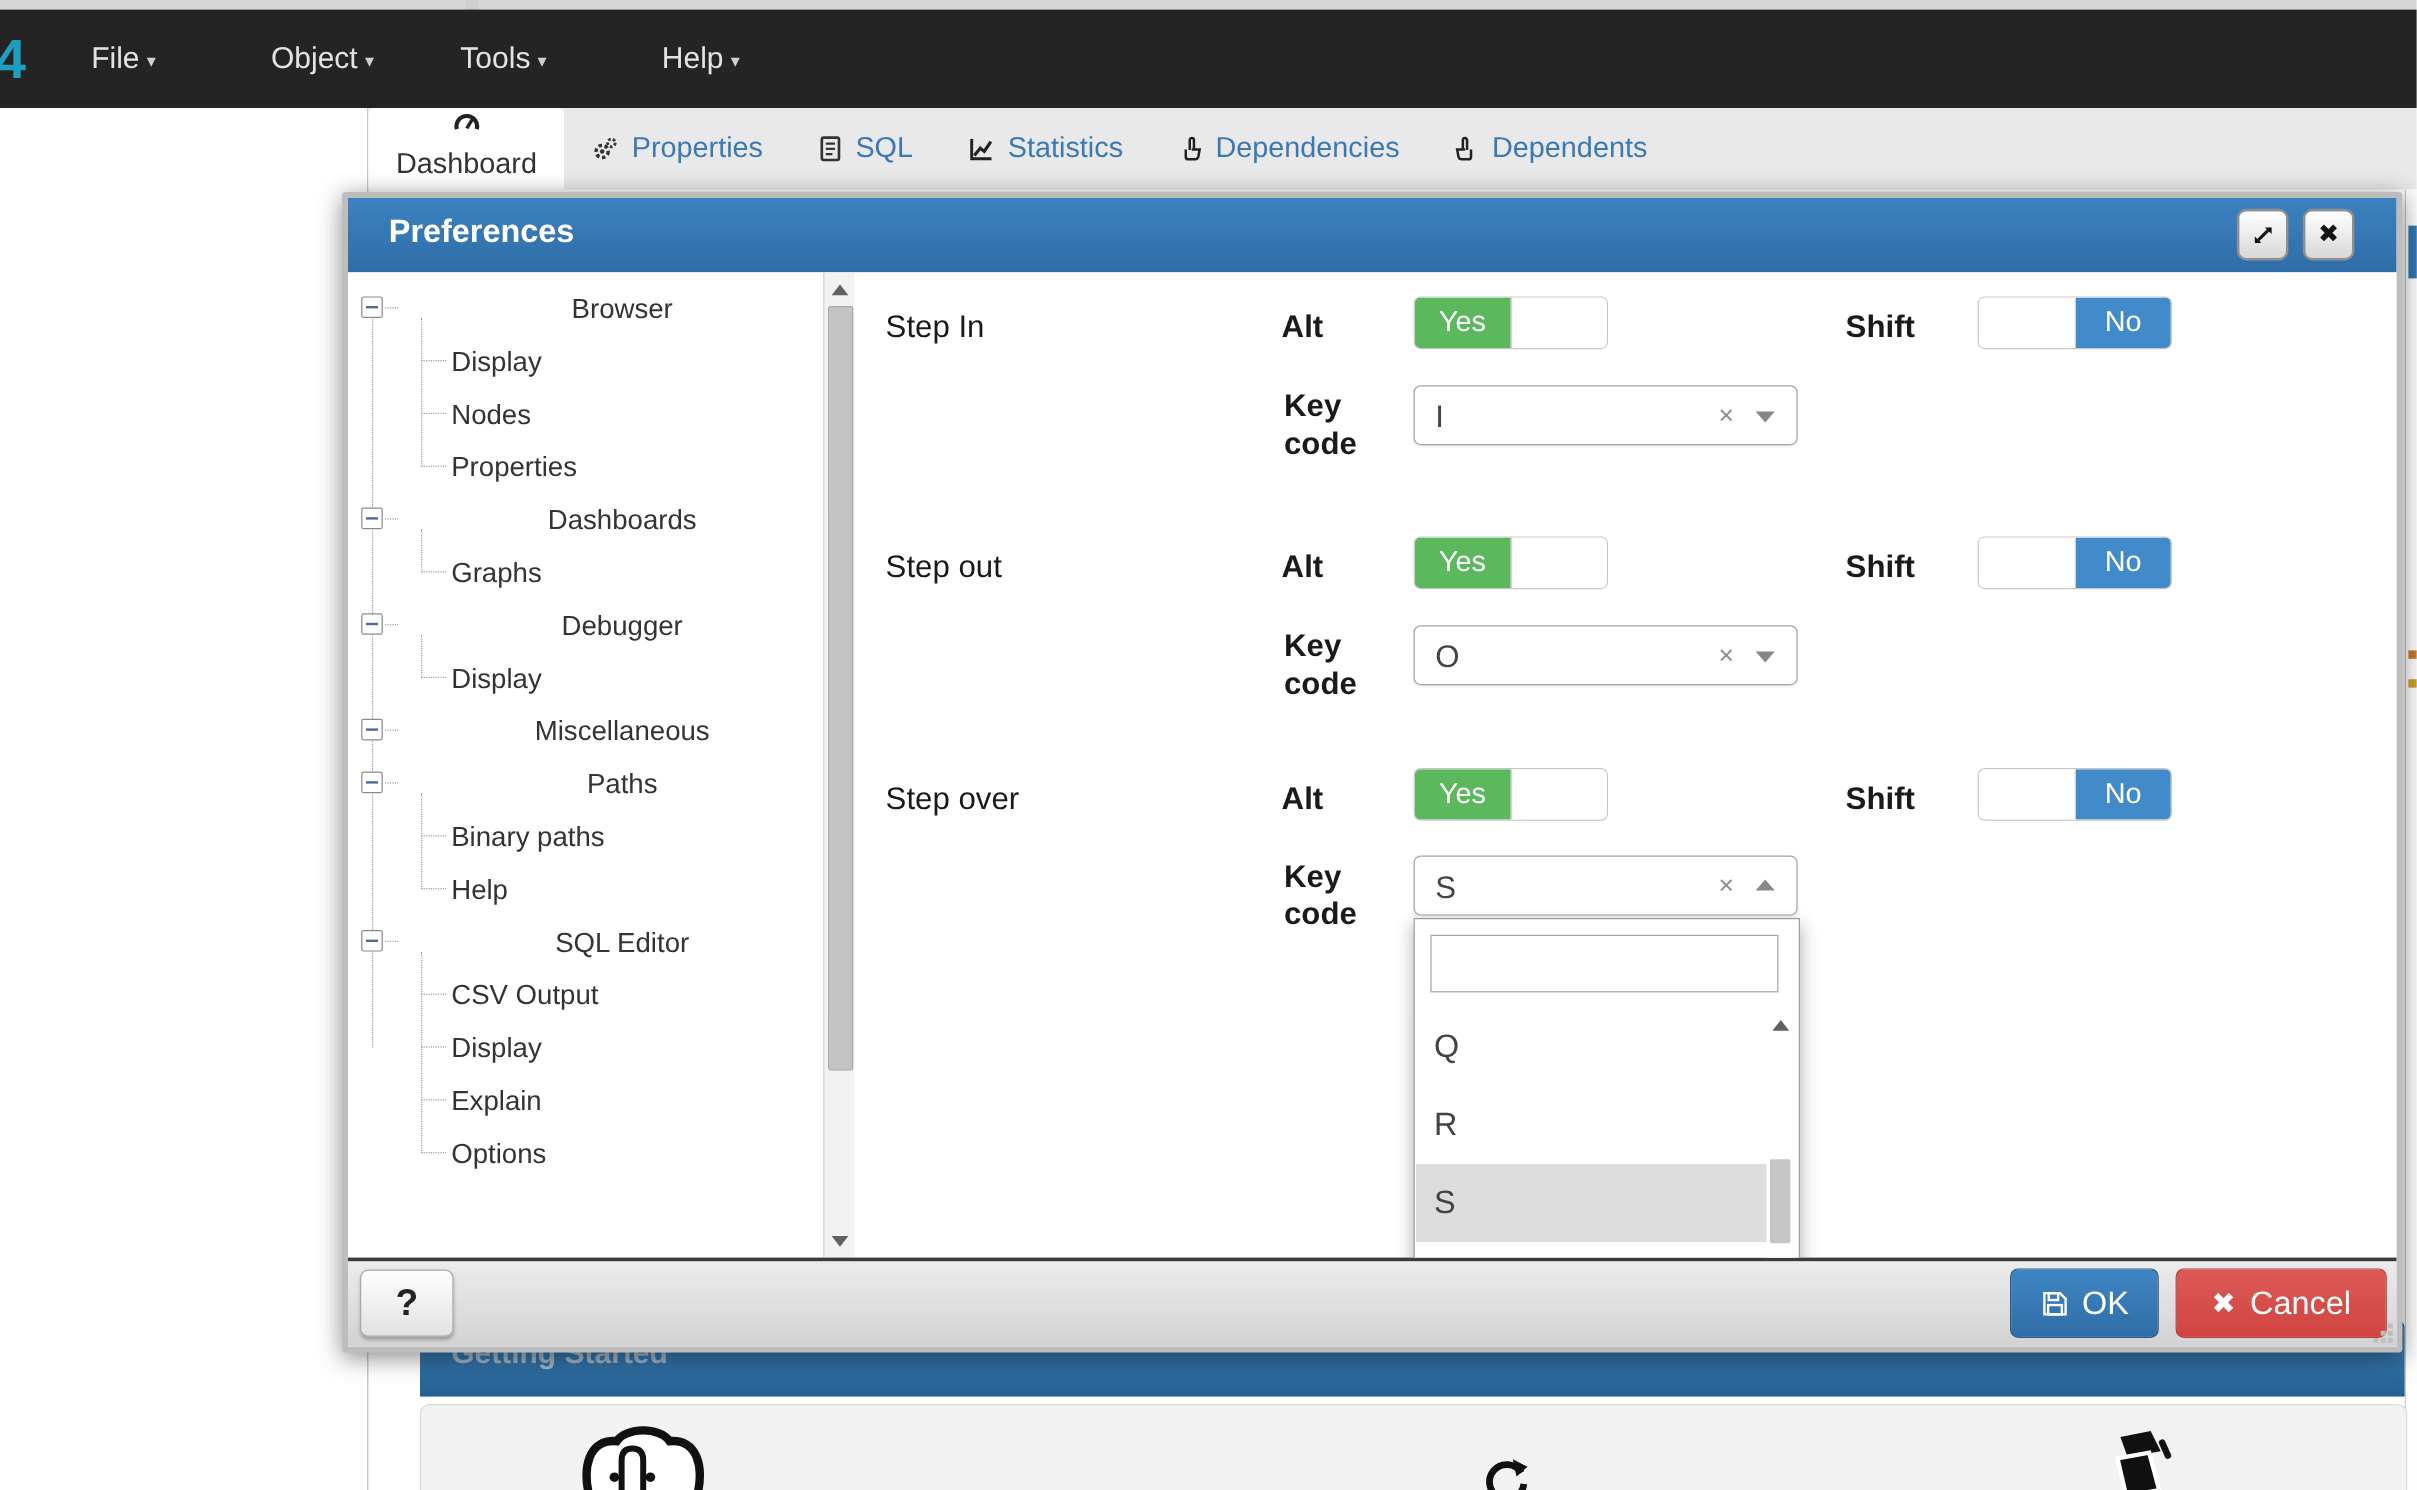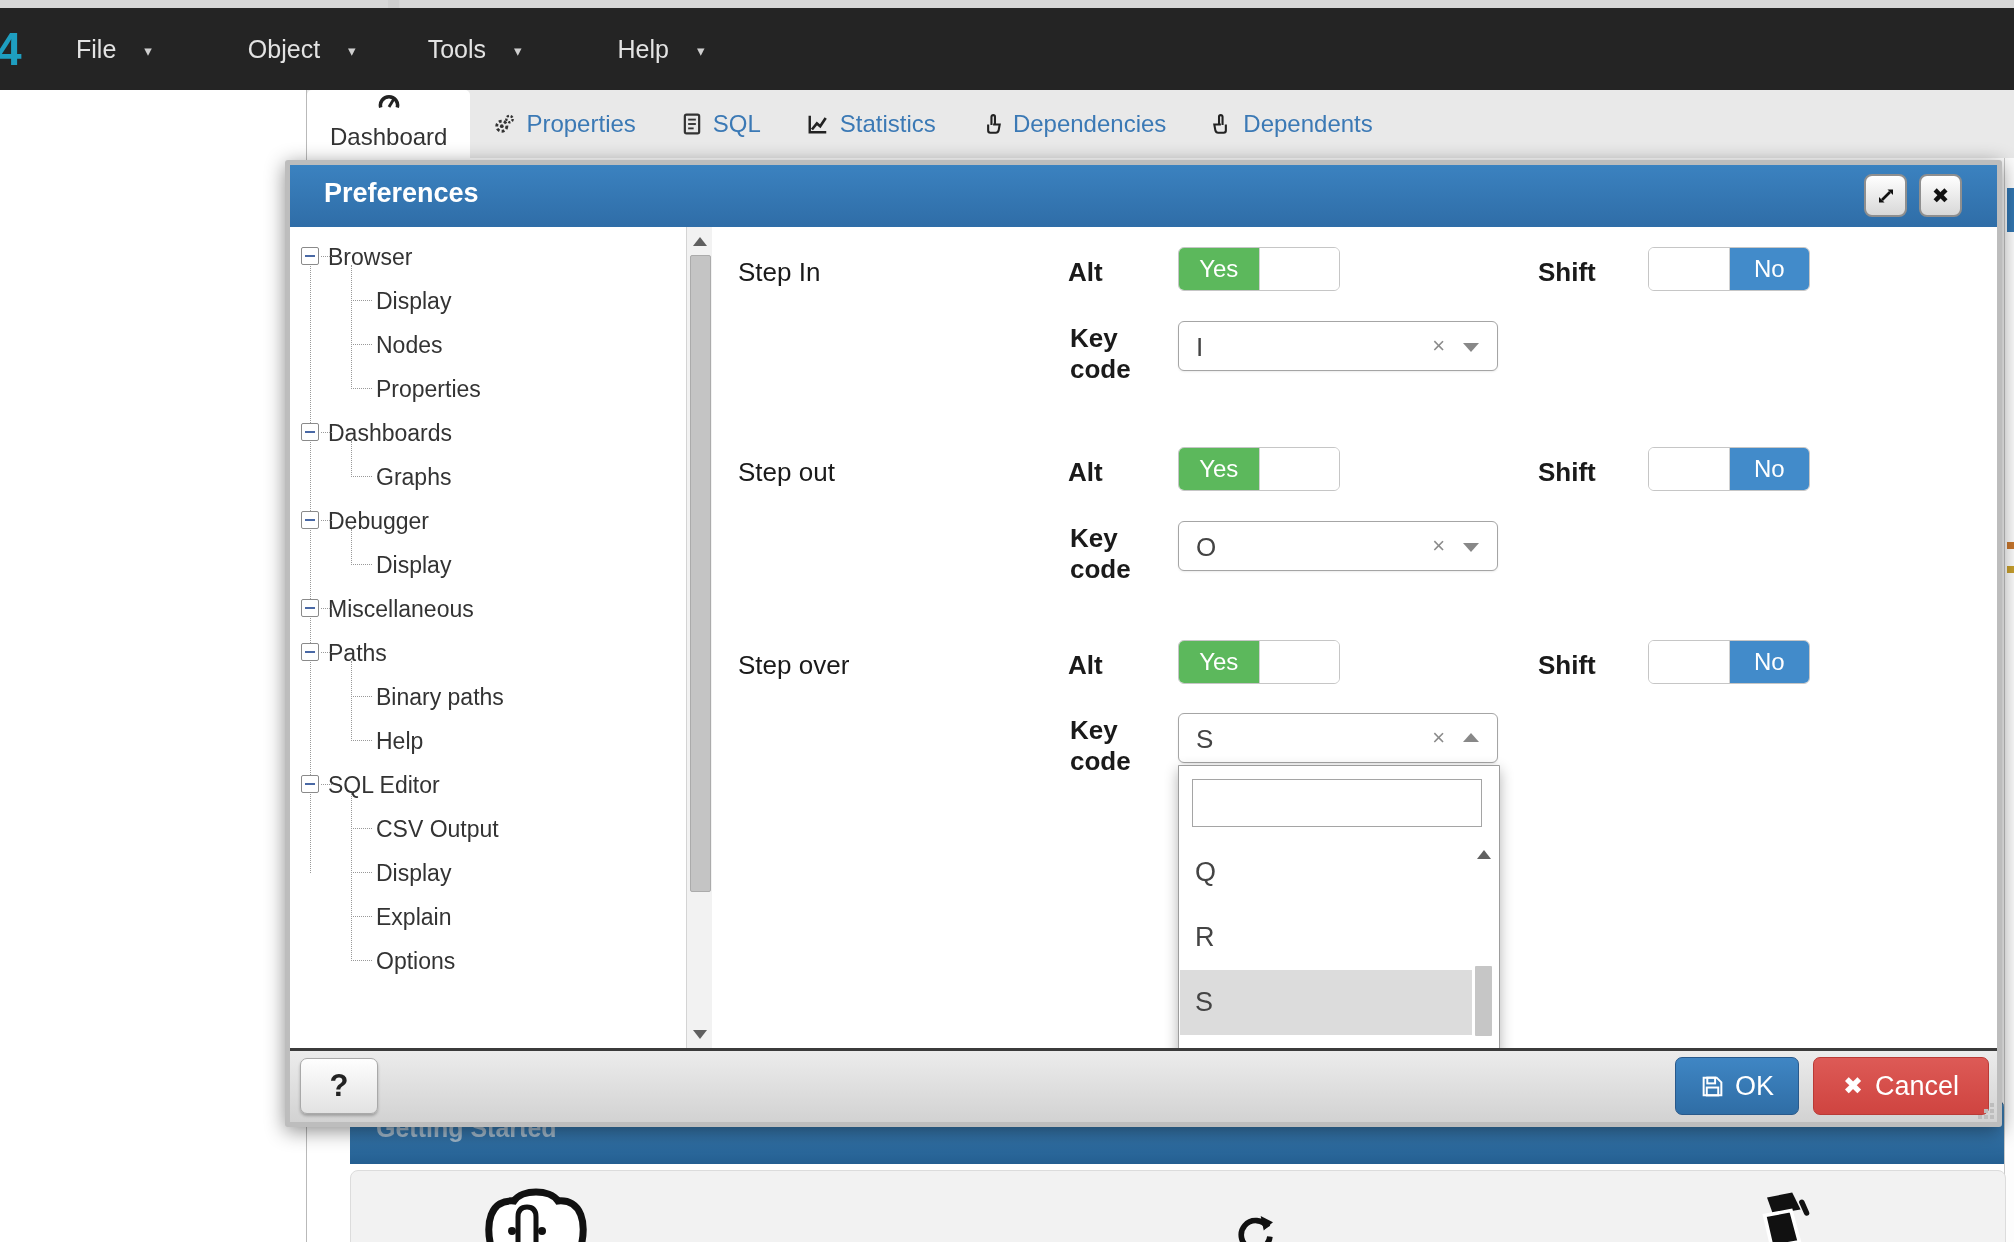--- a/index.html
+++ b/index.html
@@ -4,21 +4,21 @@
 <style>
   html,body{margin:0;padding:0;background:#fff;}
   body{width:2014px;height:1242px;overflow:hidden;position:relative;
        font-family:"Liberation Sans","DejaVu Sans",sans-serif;-webkit-font-smoothing:antialiased;}
 
   
   .top-strip{position:absolute;left:0;top:0;width:2014px;height:8px;background:#d6d6d6;}
   .top-notch{position:absolute;left:388px;top:0;width:11px;height:27px;background:#cfcfcf;}
   .menubar{position:absolute;left:0;top:8px;width:2014px;height:82px;background:#242424;display:flex;align-items:center;}
   .logo4{color:#1e9ec0;font-size:46px;font-weight:bold;margin-left:-4px;width:30px;overflow:hidden;}
-  .menu-item{color:#e3e3e3;font-size:25px;display:flex;align-items:center;gap:28px;cursor:default;justify-content:center;}
+  .menu-item{color:#e3e3e3;font-size:25px;display:flex;align-items:center;gap:6px;cursor:default;justify-content:center;}
   .menu-item .caret{font-size:15px;color:#cfcfcf;padding-top:4px;}
   .mi-file{margin-left:50px;} .mi-object{margin-left:96px;} .mi-tools{margin-left:72px;} .mi-help{margin-left:96px;}
 
   
   .left-panel{position:absolute;left:0;top:90px;width:306px;height:1152px;background:#fff;border-right:1px solid #b9b9b9;}
   .tabbar{position:absolute;left:307px;top:90px;width:1707px;height:68px;background:#e9e9e9;display:flex;align-items:stretch;}
   .tab{display:flex;align-items:center;gap:11px;padding:0 23px;font-size:24px;color:#3b79b5;}
   .tab.active{background:#fff;color:#333;border-radius:5px 5px 0 0;flex-direction:column;}
   .tab svg{flex:0 0 auto;}
   .right-sliver{position:absolute;left:2004px;top:158px;width:10px;height:1084px;background:#fdfdfd;border-left:1px solid #c9c9c9;}
@@ -42,21 +42,21 @@
         font-size:21px;font-weight:bold;color:#111;box-sizing:border-box;}
   .tbtn.max{right:90px;} .tbtn.close{right:35px;}
 
   .dlg-body{position:absolute;left:0;top:62px;width:1707px;height:821px;background:#fff;overflow:hidden;}
 
   
   .tree{position:absolute;left:0;top:0;width:396px;height:100%;font-size:23px;color:#333;}
   .root-spine{position:absolute;left:20px;top:30px;height:616px;border-left:1px dotted #999;}
   .trow{height:44px;position:relative;display:flex;align-items:center;}
   .tree-pad{padding-top:8px;}
-  .root-row{padding-left:38px;}
+  .root-row{padding-left:61px;justify-content:center;}
   .root-row .expander{position:absolute;left:11px;top:12px;width:18px;height:18px;background:#fff;
       border:1px solid #8a8a8a;border-radius:2px;box-sizing:border-box;}
   .root-row .expander::after{content:"";position:absolute;left:3px;top:7px;width:10px;height:2px;background:#4a69a5;}
   .root-row::after{content:"";position:absolute;left:31px;top:21px;width:11px;border-top:1px dotted #999;}
   .children{position:relative;}
   .children::before{content:"";position:absolute;left:61px;top:-14px;bottom:22px;border-left:1px dotted #999;}
   .child-row{padding-left:86px;}
   .child-row::before{content:"";position:absolute;left:61px;top:21px;width:21px;border-top:1px dotted #999;}
   .child-row .lbl.selected{background:#e8f3fc;border:1px dashed #86b8e0;border-radius:4px;
       padding:2px 9px;margin-left:-10px;}

